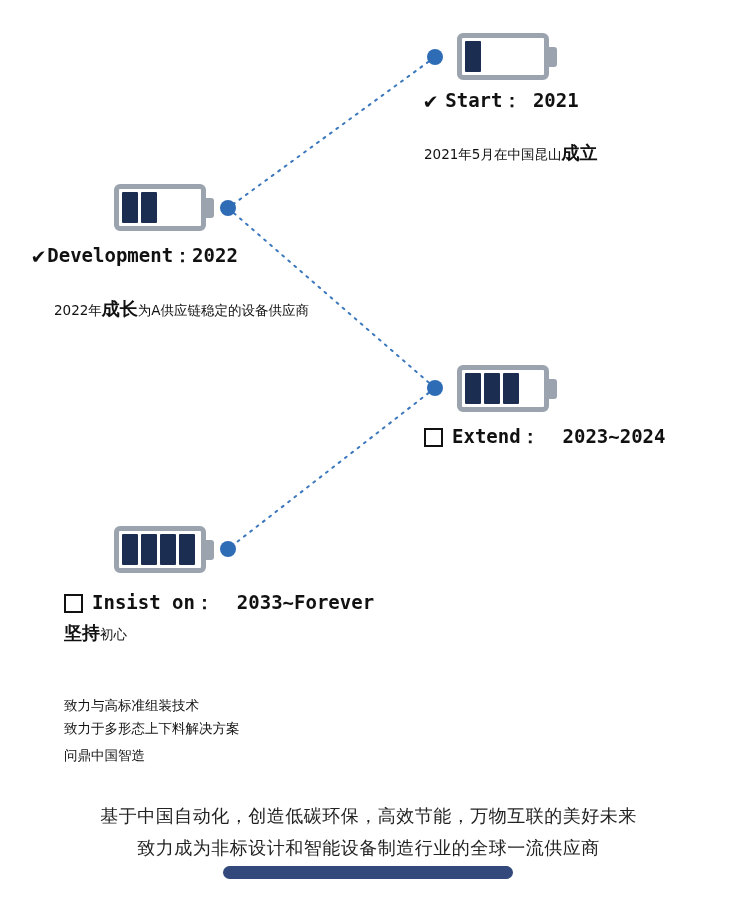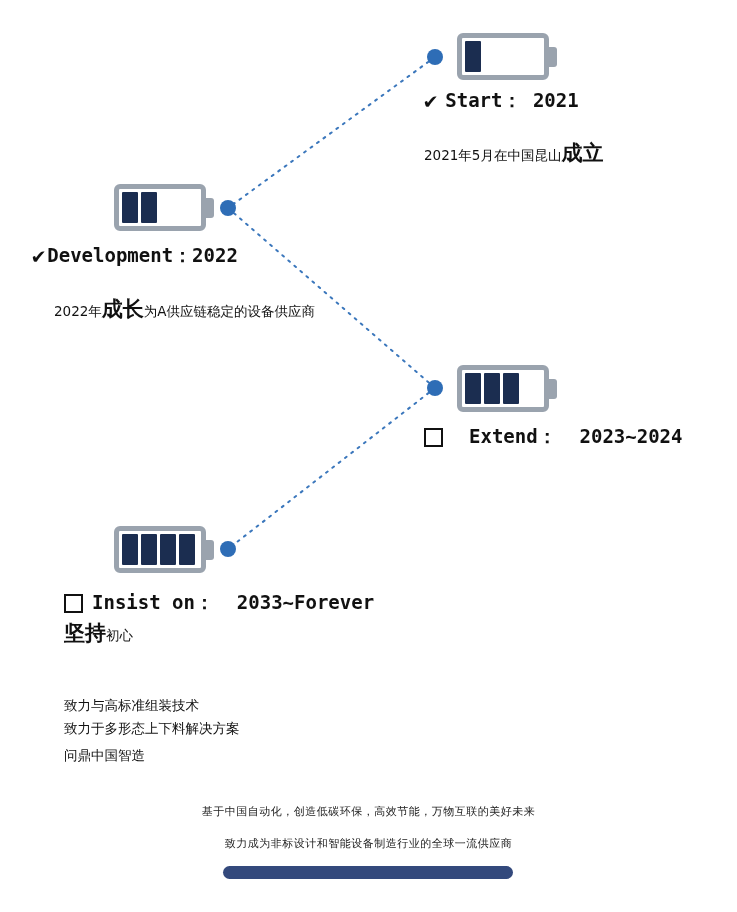--- a/index.html
+++ b/index.html
@@ -74,21 +74,21 @@
     display: flex;
     align-items: center;
     font-family: "DejaVu Sans Mono", "Liberation Mono", monospace;
     font-weight: 700;
     font-size: 19px;
     color: #111111;
     white-space: pre;
   }
   .t1 { left: 424px; top: 88px; }
   .t2 { left: 32px;  top: 243px; }
-  .t3 { left: 424px; top: 424px; gap: 17px; }
+  .t3 { left: 424px; top: 424px; }
   .t4 { left: 64px;  top: 590px; }
   .check {
     font-size: 22px;
     font-weight: 700;
     margin-right: 8px;
     line-height: 1;
   }
   .t2 .check { margin-right: 2px; }
   .checkbox {
     width: 19px; height: 19px;
@@ -99,37 +99,37 @@
   }
 
   
   .desc {
     position: absolute;
     font-size: 13.5px;
     color: #111111;
     line-height: 22px;
   }
   .desc .em {
-    font-size: 21px;
+    font-size: 18px;
     font-weight: 700;
   }
   .d1 { left: 424px; top: 142px; }
   .d2 { left: 54px;  top: 298px; }
   .d3 { left: 424px; top: 462px; width: 288px; line-height: 35px; }
   .d4-sub { left: 64px; top: 622px; }
   .d4-lines { left: 64px; top: 694px; line-height: 23px; }
   .d4-lines .line { display: block; }
   .d4-lines .line:last-child { margin-top: 4px; }
 
   
   .footer-line {
     position: absolute;
     left: 0; width: 737px;
     text-align: center;
-    font-size: 11px;
+    font-size: 18px;
     color: #222222;
     letter-spacing: 0.5px;
   }
   .f1 { top: 804px; }
   .f2 { top: 836px; }
   .pill {
     position: absolute;
     left: 223px; top: 866px;
     width: 290px; height: 13px;
     border-radius: 7px;

